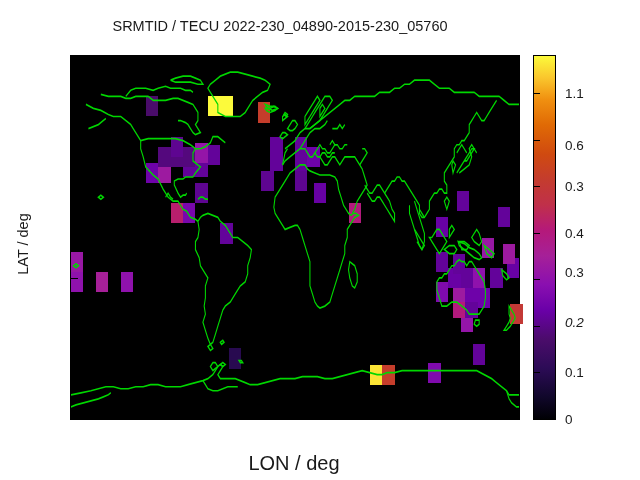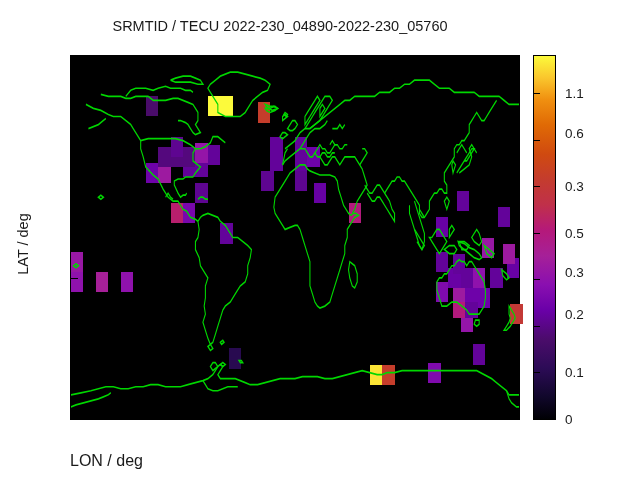--- a/index.html
+++ b/index.html
@@ -57,21 +57,22 @@
     bottom: 0;
     width: 1px;
     height: 7px;
     background: #000;
   }
   #x-axis-title {
     position: absolute;
     left: 70px;
     top: 452px;
     width: 448px;
-    font-size: 16px;
+    text-align: center;
+    font-size: 20px;
     color: #1a1a1a;
   }
   #y-axis-title {
     position: absolute;
     left: -47px;
     top: 236px;
     width: 140px;
     text-align: center;
     font-size: 14.5px;
     color: #1a1a1a;
@@ -117,21 +118,21 @@
     color: #1a1a1a;
     transform: translateY(-50%);
     white-space: nowrap;
   }
 </style>
 </head>
 <body>
 
 <div id="root">
 
-  <div id="plot-title">SRMTID / TECU 2022-230_04890-2022-230_05760</div>
+  <div id="plot-title">SRMTID / TECU 2022-230_04890-2015-230_05760</div>
 
   <div id="axes">
     <div id="cell-layer">
         <div class="cell" style="left: 357.156px; top: 306.533px; width: 12.4444px; height: 20.1667px; background: rgb(127, 10, 173);"></div>
         <div class="cell" style="left: 311.111px; top: 308.55px; width: 12.4444px; height: 20.1667px; background: rgb(197, 61, 43);"></div>
         <div class="cell" style="left: 298.667px; top: 308.55px; width: 12.4444px; height: 20.1667px; background: rgb(251, 228, 53);"></div>
         <div class="cell" style="left: 158.044px; top: 292.417px; width: 12.4444px; height: 20.1667px; background: rgb(40, 10, 80);"></div>
         <div class="cell" style="left: 401.956px; top: 288.383px; width: 12.4444px; height: 20.1667px; background: rgb(99, 3, 154);"></div>
         <div class="cell" style="left: 439.289px; top: 248.05px; width: 12.4444px; height: 20.1667px; background: rgb(195, 57, 54);"></div>
         <div class="cell" style="left: 389.511px; top: 256.117px; width: 12.4444px; height: 20.1667px; background: rgb(148, 21, 168);"></div>
@@ -352,26 +353,26 @@
 
   <div id="y-axis-title">LAT / deg</div>
   <div id="x-axis-title">LON / deg</div>
 
   <div id="colorbar">
       <div class="cb-tick" style="top: 363px;"></div>
       <div class="cb-label" style="top: 363px;">0</div>
       <div class="cb-tick" style="top: 316.462px;"></div>
       <div class="cb-label" style="top: 316.462px;">0.1</div>
       <div class="cb-tick" style="top: 269.923px;"></div>
-      <div class="cb-label" style="top: 258px;">0.2</div>
+      <div class="cb-label" style="top: 266px; font-style: italic;">0.2</div>
       <div class="cb-tick" style="top: 223.385px;"></div>
       <div class="cb-label" style="top: 216px;">0.3</div>
       <div class="cb-tick" style="top: 176.846px;"></div>
-      <div class="cb-label" style="top: 176.846px;">0.5</div>
+      <div class="cb-label" style="top: 176.846px;">0.4</div>
       <div class="cb-tick" style="top: 130.308px;"></div>
       <div class="cb-label" style="top: 130.308px;">0.3</div>
       <div class="cb-tick" style="top: 83.7692px;"></div>
-      <div class="cb-label" style="top: 77px;">0.6</div>
+      <div class="cb-label" style="top: 89px;">0.6</div>
       <div class="cb-tick" style="top: 37.2308px;"></div>
       <div class="cb-label" style="top: 37.2308px;">1.1</div>
     </div>
 
 </div>
 
 </body></html>

